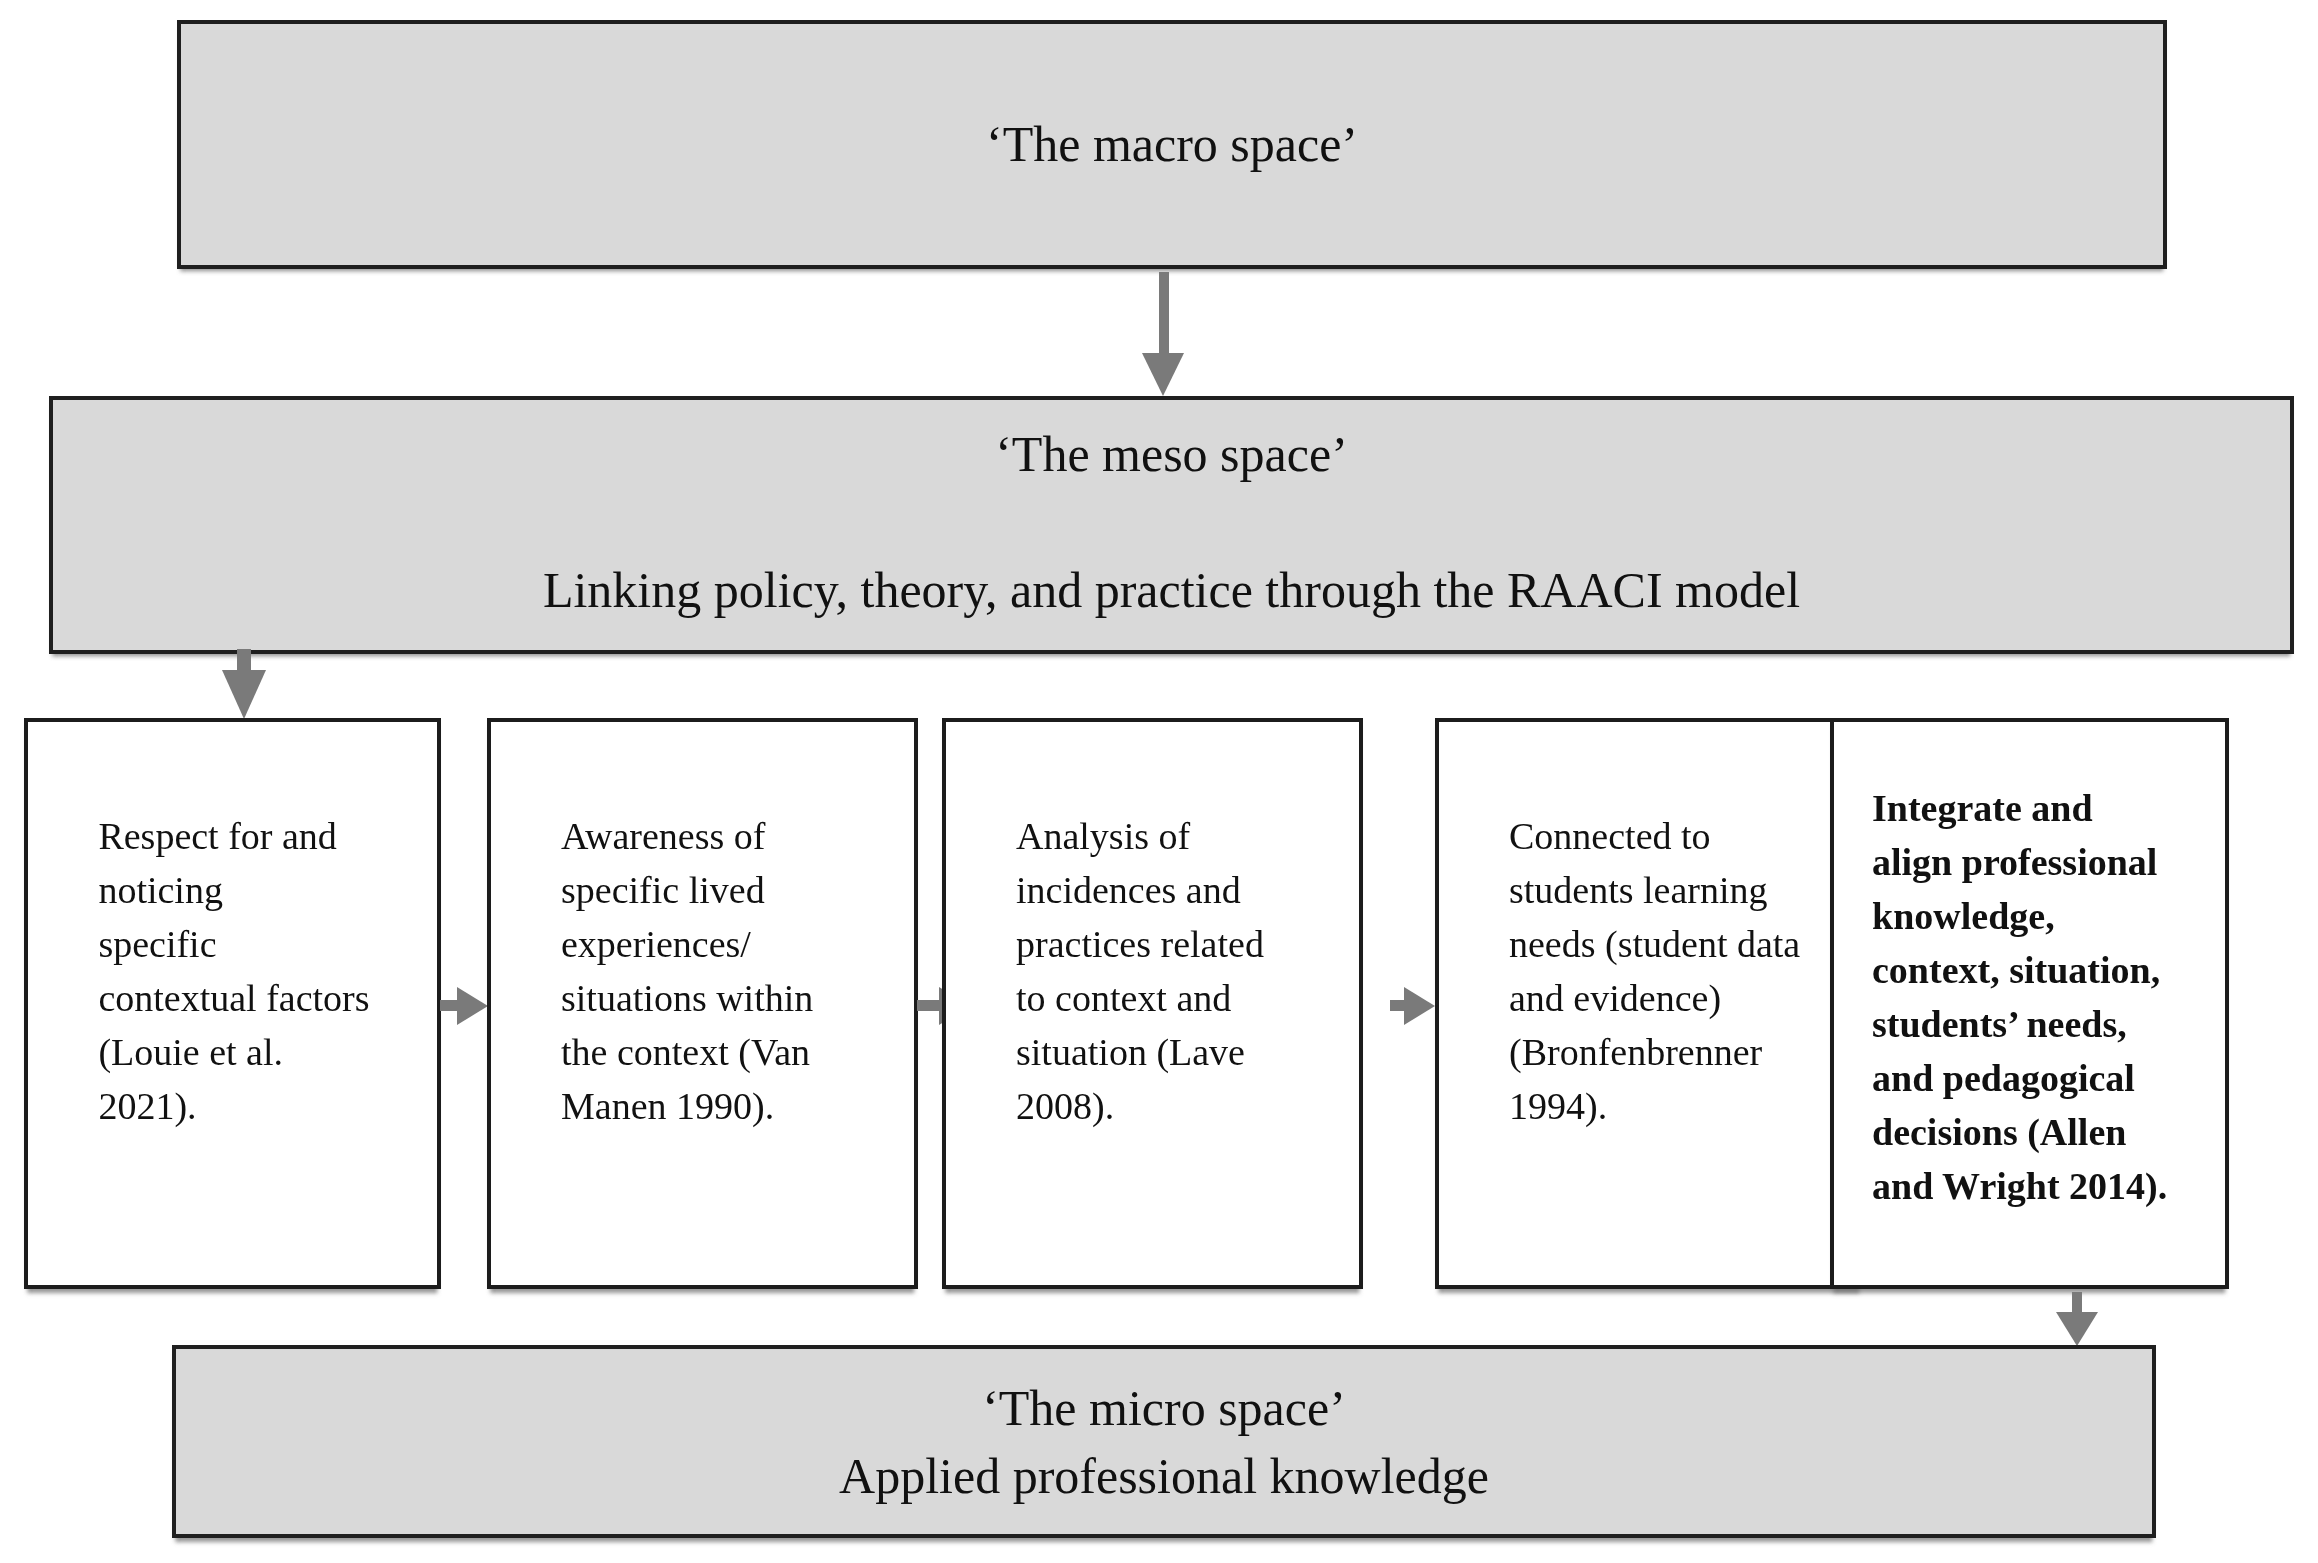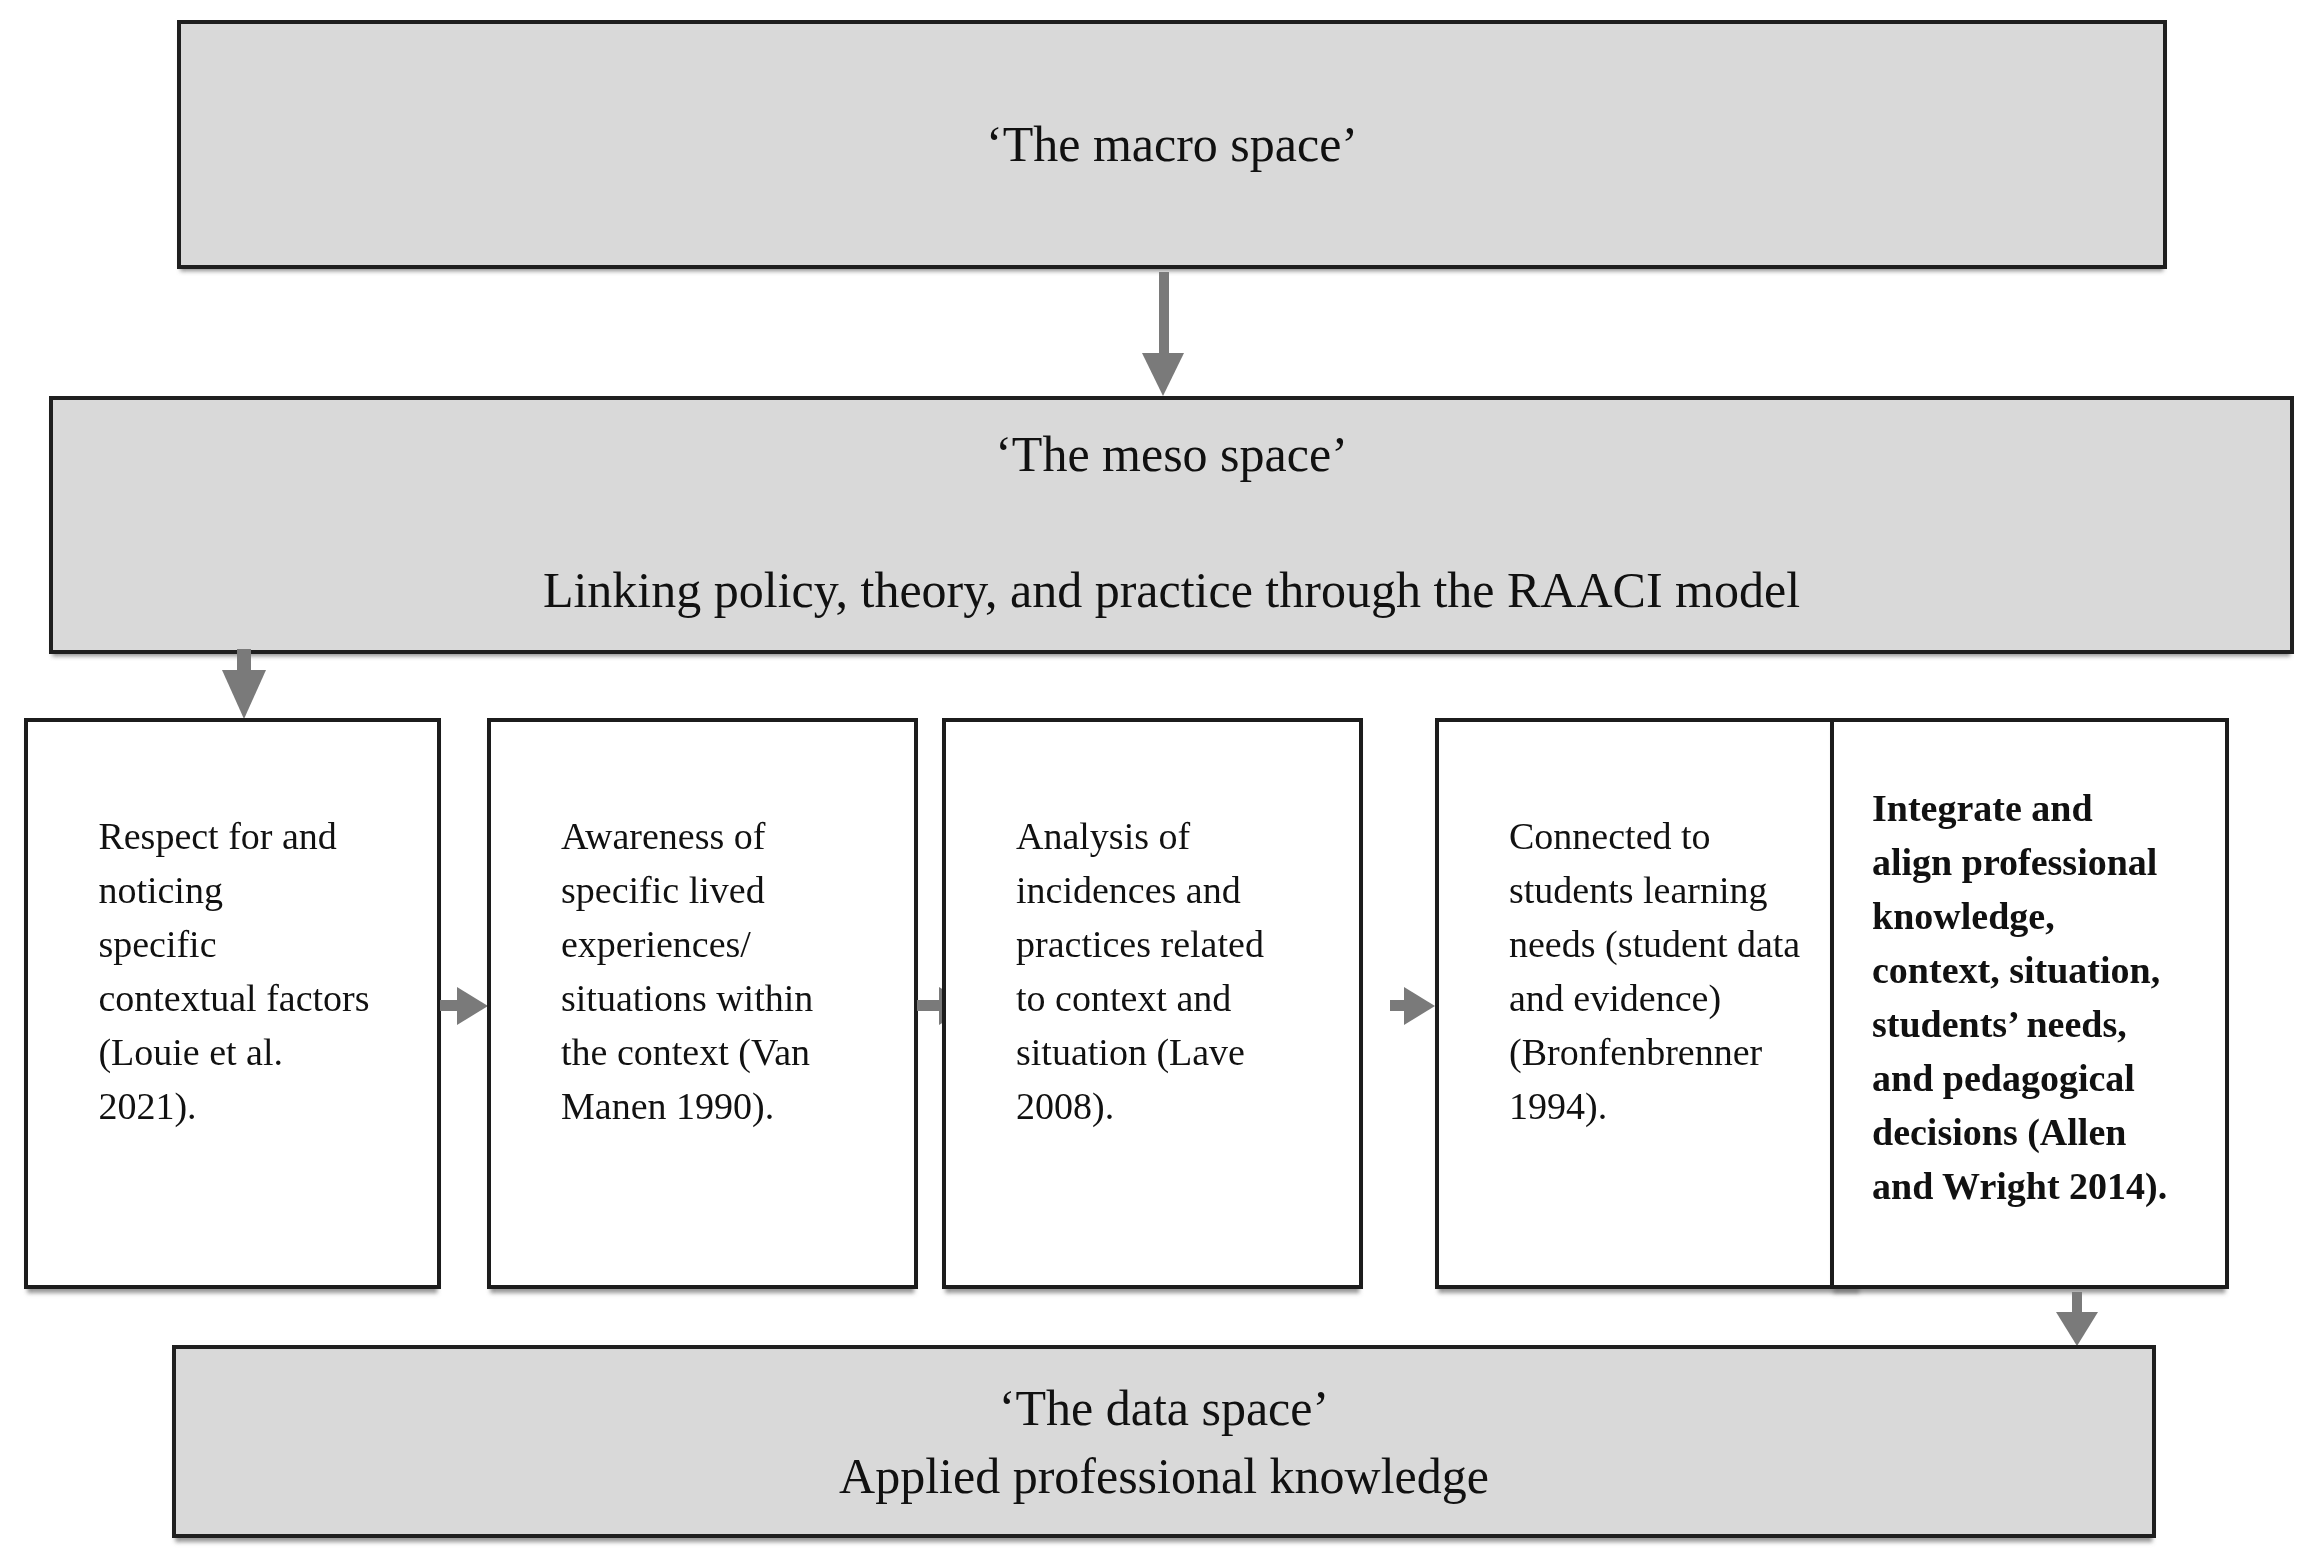--- a/index.html
+++ b/index.html
@@ -166,18 +166,18 @@
 decisions (Allen
 and Wright 2014).</div>
   </div>
 
   <div>
     <div class="a-stem-v" style="left:2072px; top:1292px; width:9.8px; height:22.3px;"></div>
     <div class="a-head-down small" style="left:2056px; top:1312px;"></div>
   </div>
 
   <div class="gray-box micro">
-    <div class="box-title">‘The data space’</div>
+    <div class="box-title">‘The micro space’</div>
     <div class="box-body">Applied professional knowledge</div>
   </div>
 
 </div>
 
 
 </body></html>

